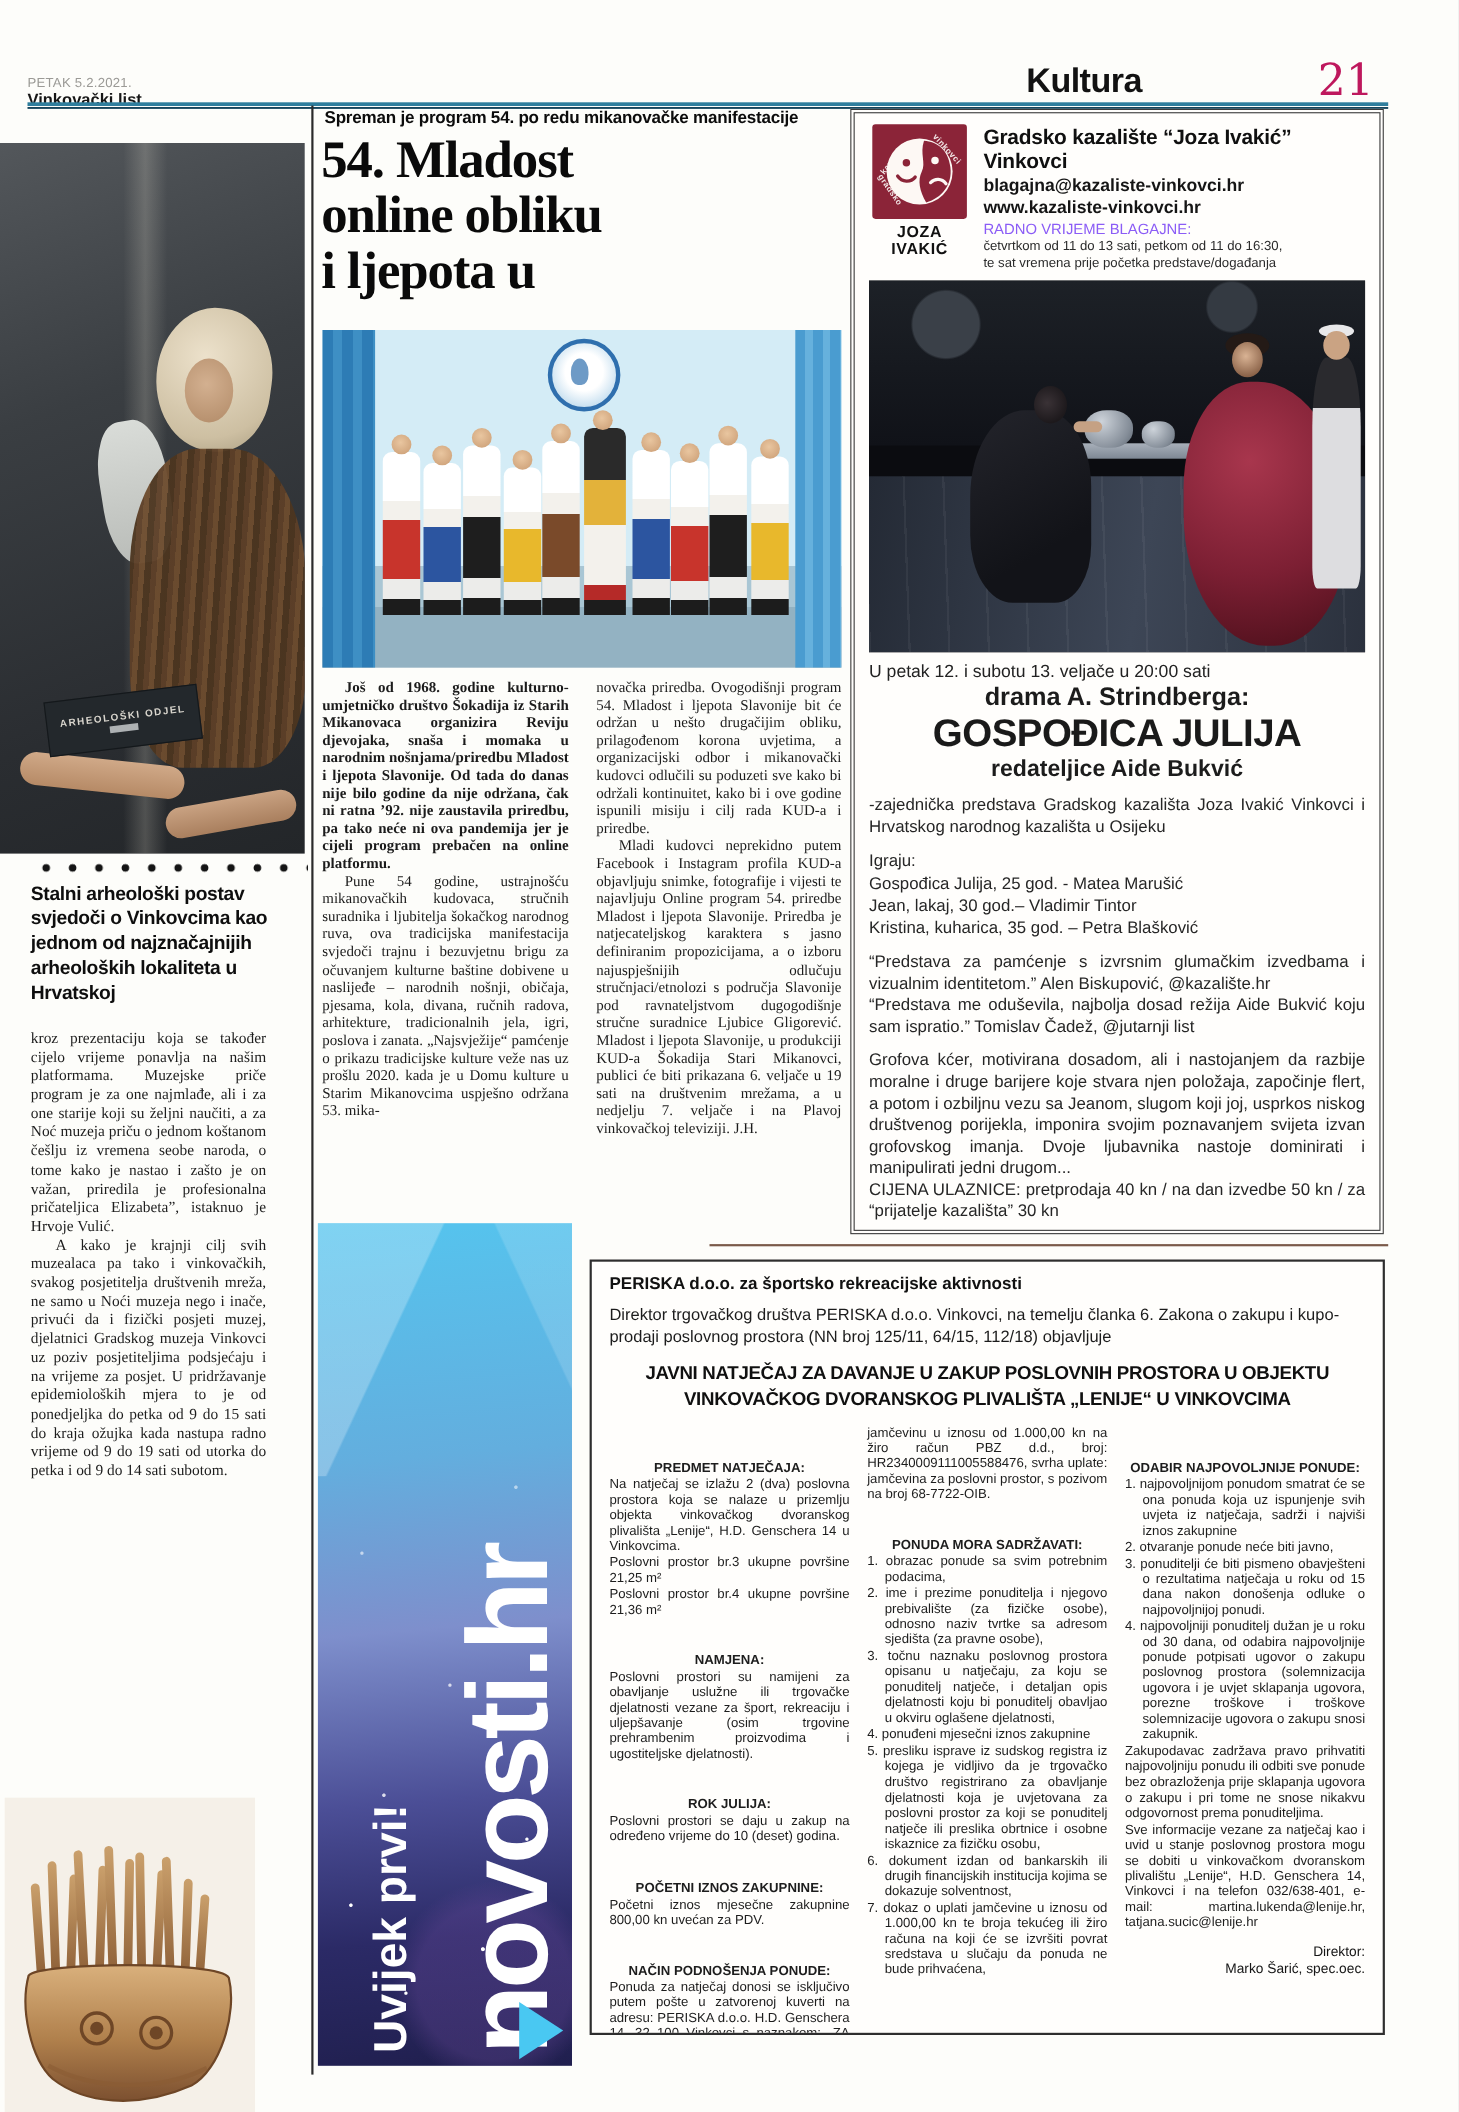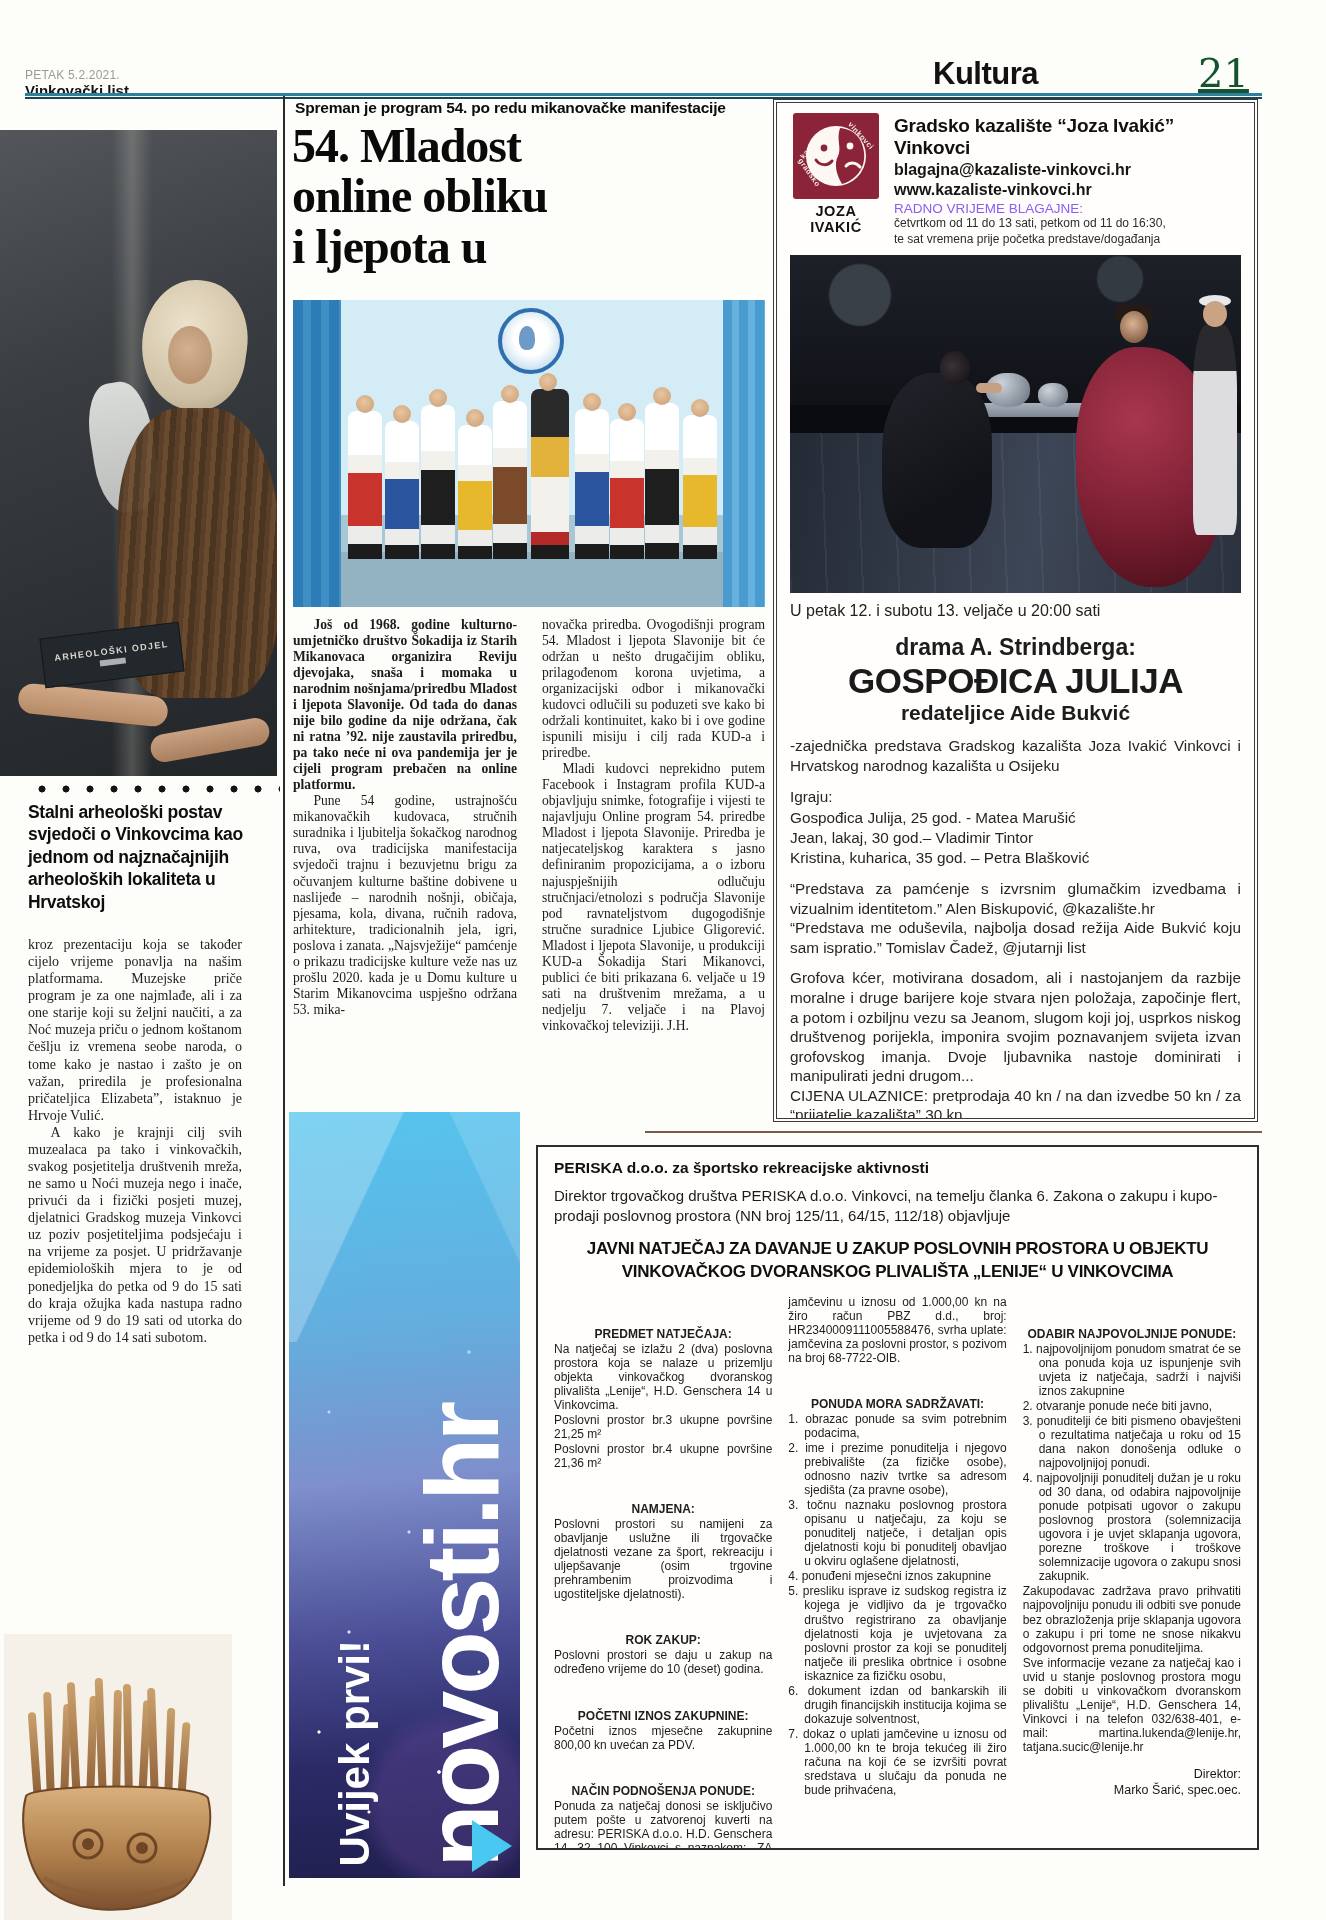--- a/index.html
+++ b/index.html
@@ -6,21 +6,21 @@
   .page{position:relative;width:1326px;height:1920px;margin:0 auto;background:#fdfdfa;overflow:hidden;
         font-family:"Liberation Sans","DejaVu Sans",sans-serif;color:#1a1a1a;}
   .abs{position:absolute;}
   .serif{font-family:"Liberation Serif","DejaVu Serif",serif;}
   .just{text-align:justify;}
 
   
   #hdr-date{left:25px;top:68px;font-size:12px;color:#9b9a96;letter-spacing:.2px;}
   #hdr-masthead{left:25px;top:82px;font-size:15px;font-weight:bold;color:#161616;}
   #hdr-section{left:933px;top:56px;font-size:31px;font-weight:bold;color:#121212;letter-spacing:-.5px;}
-  #hdr-pagenum{left:1198px;top:50px;font-family:"DejaVu Serif",serif;font-size:40px;color:#14532d;text-decoration:underline;}
+  #hdr-pagenum{left:1198px;top:50px;font-family:"DejaVu Serif",serif;font-size:40px;color:#be185d;}
   #hdr-rule{left:25px;top:93px;width:1237px;height:6px;
     background:linear-gradient(#2f7e9d 0 52%,rgba(0,0,0,0) 52% 70%,#16455c 70% 100%);}
 
   
   #vrule{left:283px;top:96px;width:2px;height:1790px;background:#2b2b2b;}
   #tender-toprule{left:645px;top:1131px;width:617px;height:2px;background:#7a5a4a;}
 
   
   #museum{left:0;top:130px;width:277px;height:646px;overflow:hidden;
     background:linear-gradient(160deg,#53575b 0%,#3a3e42 35%,#2a2d31 75%,#232629 100%);}
@@ -119,21 +119,21 @@
     background:radial-gradient(circle at 40% 30%,#a8364d,#7c1f33 55%,#55121f 90%);}
   .tp-woman-head{position:absolute;left:330px;top:56px;width:28px;height:32px;border-radius:50%;
     background:radial-gradient(circle at 45% 40%,#d9b394,#8a6248 75%);}
   .tp-woman-hair{position:absolute;left:324px;top:48px;width:40px;height:22px;border-radius:50%;background:#241a16;}
   .tp-maid{position:absolute;right:4px;top:70px;width:44px;height:210px;border-radius:30% 30% 10% 10%;
     background:linear-gradient(#2a2a2e 0 22%,#dddde0 22% 100%);}
   .tp-maid-head{position:absolute;right:14px;top:46px;width:24px;height:26px;border-radius:50%;background:#caa383;}
   .tp-maid-cap{position:absolute;right:10px;top:40px;width:32px;height:12px;border-radius:50%;background:#e8e8ea;}
 
   #showtime{margin-top:9px;font-size:16px;color:#222;}
-  .drama{margin-top:14px;text-align:center;font-size:23px;font-weight:bold;color:#1c1c1c;}
+  .drama{text-align:center;font-size:23px;font-weight:bold;color:#1c1c1c;}
   .th-title{text-align:center;font-size:35px;font-weight:bold;color:#1a1a1a;letter-spacing:-.5px;}
   .th-dir{text-align:center;font-size:21px;font-weight:bold;color:#1c1c1c;}
   .thp{margin:11px 0 0;font-size:15.3px;line-height:1.28;color:#262626;}
   .cast div{font-size:15.3px;line-height:1.32;color:#262626;}
   .cast-label{margin-top:12px;}
 
   
   #tbox{left:536px;top:1145px;width:723px;height:705px;border:2px solid #2e2e2e;box-sizing:border-box;
     padding:12px 16px;background:#fffefc;overflow:hidden;}
   .t-company{font-size:15.5px;font-weight:bold;color:#111;}
@@ -349,21 +349,21 @@
       <div>VINKOVAČKOG DVORANSKOG PLIVALIŠTA „LENIJE“ U VINKOVCIMA</div>
     </div>
     <div class="t-cols">
       <div class="t-col">
         <p class="h">PREDMET NATJEČAJA:</p>
         <p>Na natječaj se izlažu 2 (dva) poslovna prostora koja se nalaze u prizemlju objekta vinkovačkog dvoranskog plivališta „Lenije“, H.D. Genschera 14 u Vinkovcima.</p>
         <p>Poslovni prostor br.3 ukupne površine 21,25 m²</p>
         <p>Poslovni prostor br.4 ukupne površine 21,36 m²</p>
         <p class="h">NAMJENA:</p>
         <p>Poslovni prostori su namijeni za obavljanje uslužne ili trgovačke djelatnosti vezane za šport, rekreaciju i uljepšavanje (osim trgovine prehrambenim proizvodima i ugostiteljske djelatnosti).</p>
-        <p class="h">ROK ZAKUP:</p>
+        <p class="h">ROK JULIJA:</p>
         <p>Poslovni prostori se daju u zakup na određeno vrijeme do 10 (deset) godina.</p>
         <p class="h">POČETNI IZNOS ZAKUPNINE:</p>
         <p>Početni iznos mjesečne zakupnine 800,00 kn uvećan za PDV.</p>
         <p class="h">NAČIN PODNOŠENJA PONUDE:</p>
         <p>Ponuda za natječaj donosi se isključivo putem pošte u zatvorenoj kuverti na adresu: PERISKA d.o.o. H.D. Genschera 14, 32 100 Vinkovci s naznakom: „ZA NATJEČAJ - ZAKUP POSLOVNOG PROSTORA – NE OTVARAJ“</p>
         <p>Rok za podnošenje pismenih ponuda je do 15. veljače 2021. godine do 12 sati.</p>
         <p>Pravo sudjelovanja na natječaju imaju pravne i fizičke osobe registrirane za obavljanje određenih djelatnosti.</p>
         <p>Sudionici natječaja dužni su uplatiti</p>
       </div>
       <div class="t-col">

